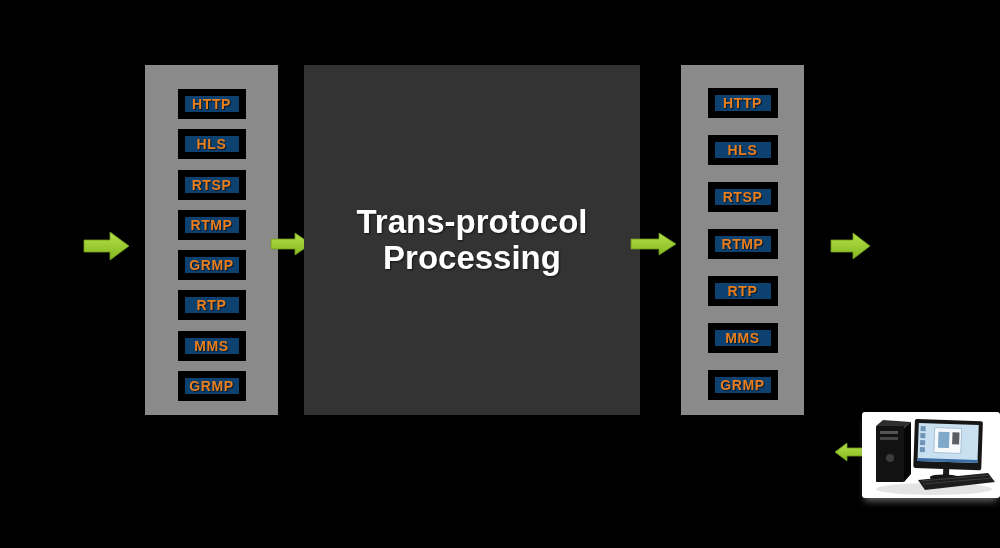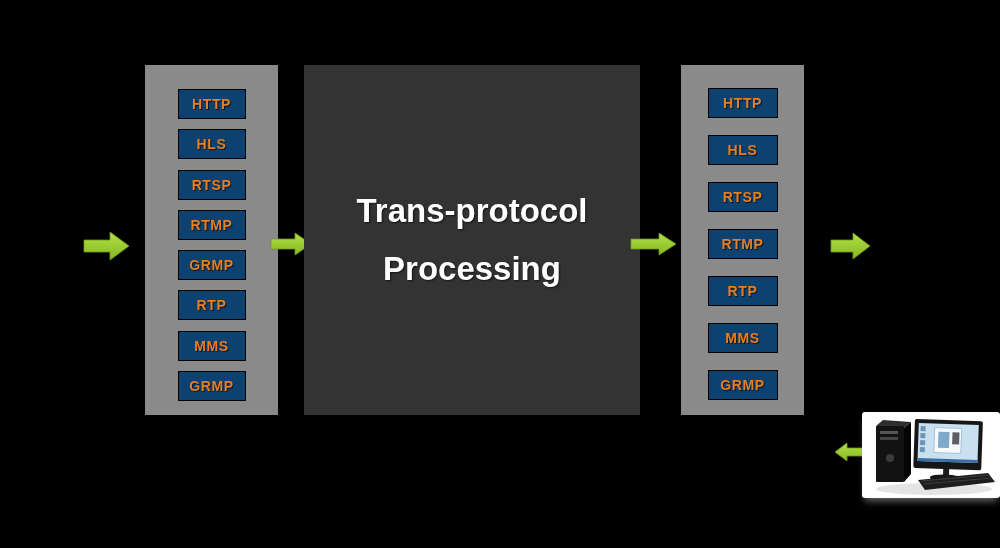--- a/index.html
+++ b/index.html
@@ -22,21 +22,21 @@
     flex-direction: column;
     align-items: center;
     justify-content: space-between;
     box-sizing: border-box;
   }
   .proto-col.left  { left: 145px; width: 133px; padding: 24px 0 14px 0; }
   .proto-col.right { left: 681px; width: 123px; padding: 23px 0 15px 0; }
 
   .proto-box {
     background: #0d4170;
-    border: 1px solid #000000;
+    border: 7px solid #000000;
     box-sizing: border-box;
     height: 30px;
     display: flex;
     align-items: center;
     justify-content: center;
     color: #e87e1e;
     font-weight: bold;
     font-size: 14px;
     letter-spacing: 0.6px;
     text-shadow: 1px 1px 1px rgba(0,0,0,0.65);
@@ -49,21 +49,21 @@
     left: 304px; top: 65px; width: 336px; height: 350px;
     background: #333333;
     display: flex;
     align-items: center;
     justify-content: center;
   }
   .center-title {
     color: #ffffff;
     font-weight: bold;
     font-size: 33px;
-    line-height: 58px;
+    line-height: 36px;
     text-align: center;
     white-space: pre-line;
     text-shadow: 1px 1px 2px rgba(0,0,0,0.6);
   }
 
   
   .management-bar {
     left: 145px; top: 423px; width: 662px; height: 54px;
     background: #333333;
     display: flex;

